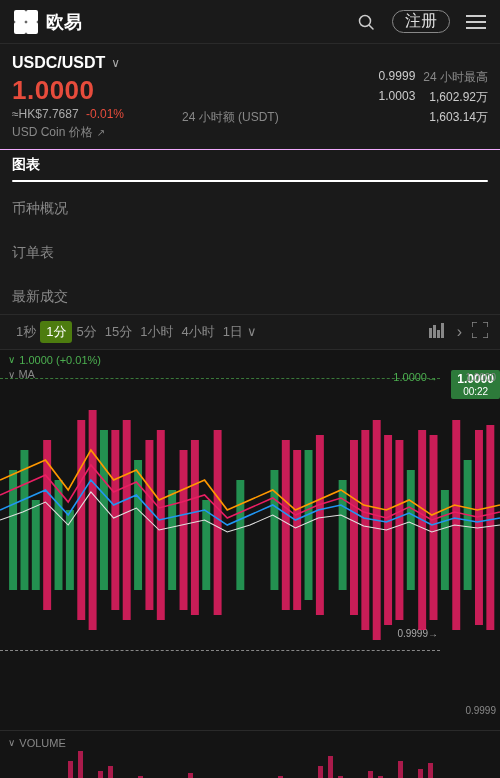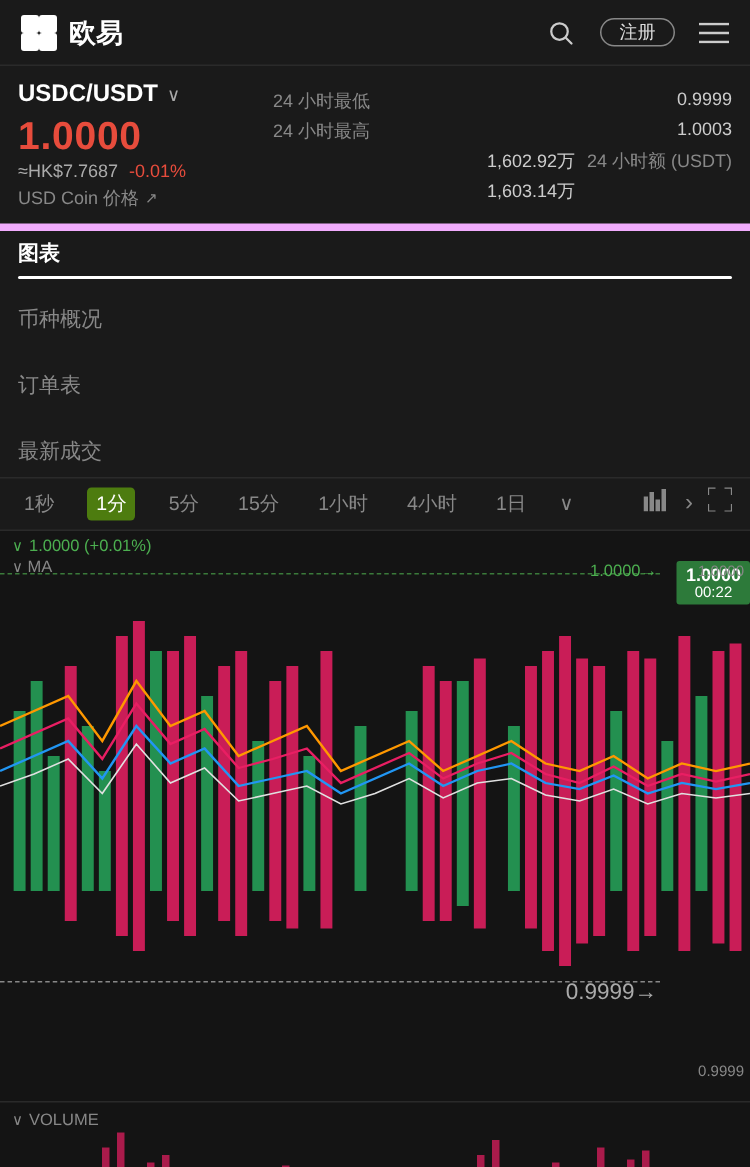--- a/index.html
+++ b/index.html
@@ -48,31 +48,31 @@
       align-items: center;
       justify-content: center;
       cursor: pointer;
       color: #ccc;
       font-size: 16px;
     }
     .register-btn {
       border: 1px solid #888;
       border-radius: 14px;
       padding: 0 12px;
-      font-size: 12px;
+      font-size: 16px;
       color: #ddd;
       cursor: pointer;
     }
 
     
     .price-section {
       display: flex;
       padding: 10px 12px 8px 12px;
       gap: 10px;
-      border-bottom: 5px solid #f0abfc;
+      border-bottom: 1px solid #f0abfc;
     }
     .price-left {
       flex: 0 0 auto;
       min-width: 160px;
     }
     .pair-row {
       display: flex;
       align-items: center;
       gap: 6px;
       margin-bottom: 4px;
@@ -162,21 +162,21 @@
       height: 2px;
       background: #fff;
       border-radius: 1px;
     }
 
     
     .interval-row {
       display: flex;
       align-items: center;
       padding: 6px 12px;
-      gap: 18px;
+      gap: 0;
       border-bottom: 1px solid #2a2a2a;
     }
     .interval-btn {
       font-size: 13px;
       color: #888;
       cursor: pointer;
       padding: 2px 4px;
       border-radius: 3px;
     }
     .interval-btn.active {
@@ -350,21 +350,20 @@
       <span>≈HK$7.7687</span>
       <span class="change-pct">-0.01%</span>
     </div>
     <div class="coin-label">
       <span>USD Coin 价格</span>
       <span class="ext-link">↗</span>
     </div>
   </div>
 
   <div class="price-right">
-    <span class="stat-label">24 小时最低</span>
     <span class="stat-value">0.9999</span>
 
     <span class="stat-label">24 小时最高</span>
     <span class="stat-value">1.0003</span>
 
     <span class="stat-value">1,602.92万</span>
 
     <span class="stat-label">24 小时额 (USDT)</span>
     <span class="stat-value">1,603.14万</span>
   </div>
@@ -418,21 +417,21 @@
     <div class="overlay-ma">
       <span style="font-size:10px;">∨</span>
       <span>MA</span>
     </div>
   </div>
 
   <div class="dashed-line-top" style="top: 28px;"></div>
   <span class="price-label-inline" style="top: 21px; font-size:11px; color:#4caf50;">1.0000→</span>
 
   <div class="dashed-line-bottom" style="top: 300px;"></div>
-  <span class="price-label-inline" style="top: 299px; font-size:15px; color:#aaa;">0.9999→</span>
+  <span class="price-label-inline" style="top: 278px; font-size:10px; color:#aaa;">0.9999→</span>
 
   <div style="position:absolute; right:0; top:0; display:flex; flex-direction:column; align-items:flex-end; gap:2px; padding-top:20px;">
     <div style="background:#2d7a3a; color:#fff; font-size:11px; padding:2px 6px; border-radius:2px; white-space:nowrap;">
       <div style="font-weight:bold; font-size:12px;">1.0000</div>
       <div style="font-size:10px; text-align:center;">00:22</div>
     </div>
   </div>
 
   <div style="position:absolute; right:4px; bottom:14px; font-size:10px; color:#888;">0.9999</div>
   <div style="position:absolute; right:4px; top:22px; font-size:10px; color:#888;">1.0000</div>

